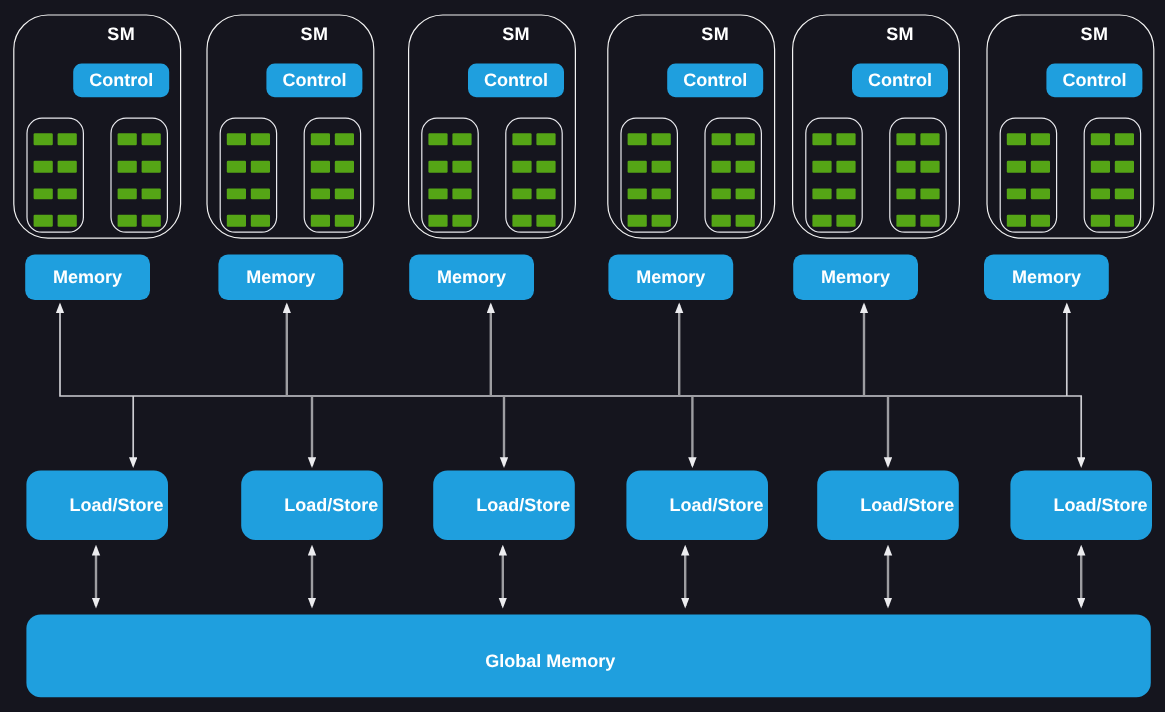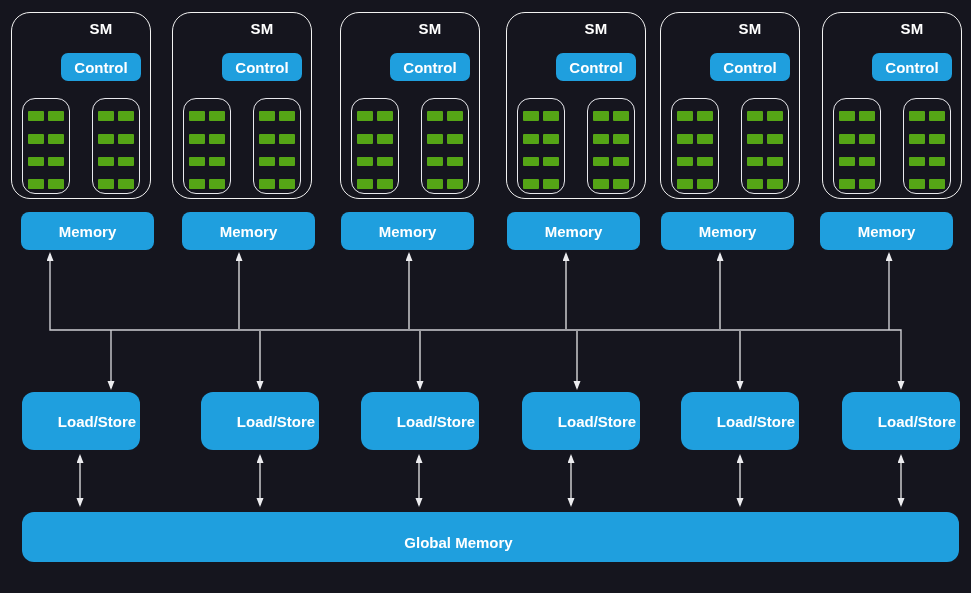--- a/index.html
+++ b/index.html
@@ -22,21 +22,21 @@
   .wire { stroke: var(--arrow, #9d9da1); stroke-width: 2; fill: none; }
   .wire.thin { stroke: #cdcdd2; stroke-width: 1.4; }
   .bus-line { stroke: #cdcdd2; stroke-width: 1.4; fill: none; }
 
   .sm {
     position: absolute;
     top: 12px;
     width: 140px;
     height: 187px;
     border: 1.5px solid var(--outline, #f2f2f2);
-    border-radius: 19px;
+    border-radius: 29px;
     box-sizing: border-box;
     padding-left: 40px;
   }
   .sm-title {
     text-align: center;
     margin-top: 7px;
     font-size: 15px;
     font-weight: bold;
     color: var(--text, #fff);
     letter-spacing: 0.3px;
@@ -74,25 +74,25 @@
 
   .bluebox {
     position: absolute;
     background: var(--blue, #1f9fde);
     color: var(--text, #fff);
     font-weight: bold;
     font-size: 15px;
     display: flex; align-items: center; justify-content: center;
     box-sizing: border-box;
   }
-  .memory   { top: 212px; width: 133px; height: 38px; border-radius: 8px; }
+  .memory   { top: 212px; width: 104px; height: 38px; border-radius: 8px; }
   .loadstore{ top: 392px; width: 118px; height: 58px; border-radius: 12px; padding-left: 32px; }
   .global-memory {
     left: 22px; top: 512px;
-    width: 937px; height: 50px;
+    width: 937px; height: 69px;
     border-radius: 12px;
     padding-top: 10px;
     padding-right: 64px;
   }
 </style>
 </head>
 <body>
 
 <div class="canvas">
 

